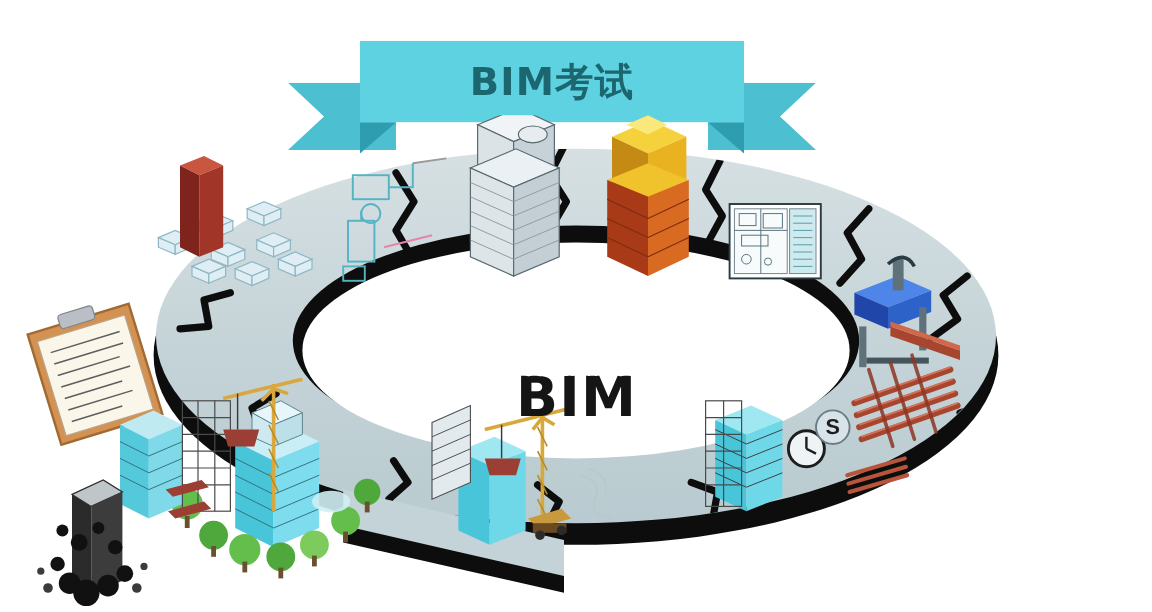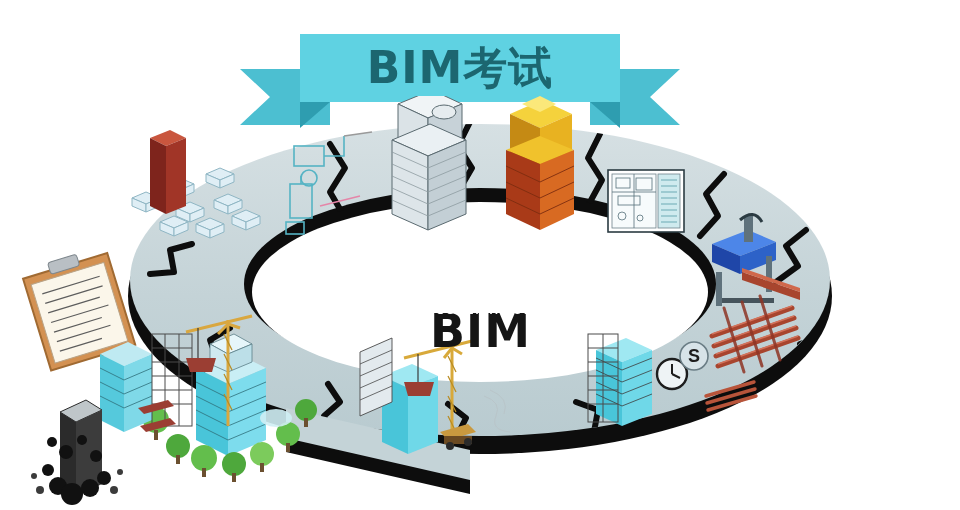--- a/index.html
+++ b/index.html
@@ -19,21 +19,21 @@
   .ribbon-tail.right{right:0;}
   .ribbon-band{
     position:absolute;left:60px;top:8px;width:320px;height:68px;
     display:flex;align-items:center;justify-content:center;
   }
   .ribbon-fold{position:absolute;width:30px;height:26px;top:76px;}
   .ribbon-fold.l{left:60px;}
   .ribbon-fold.r{right:60px;}
   .ribbon-title{
     position:relative;z-index:4;
-    font-size:44px;font-weight:bold;letter-spacing:1px;
+    font-size:32px;font-weight:bold;letter-spacing:1px;
     line-height:1;white-space:nowrap;
     font-family:"DejaVu Sans","Liberation Sans",sans-serif;
   }
 
   
   #diagram{position:absolute;left:0;top:96px;width:960px;height:414px;}
   .center-label{
     position:absolute;left:0;top:0;width:960px;text-align:center;
     pointer-events:none;
   }

